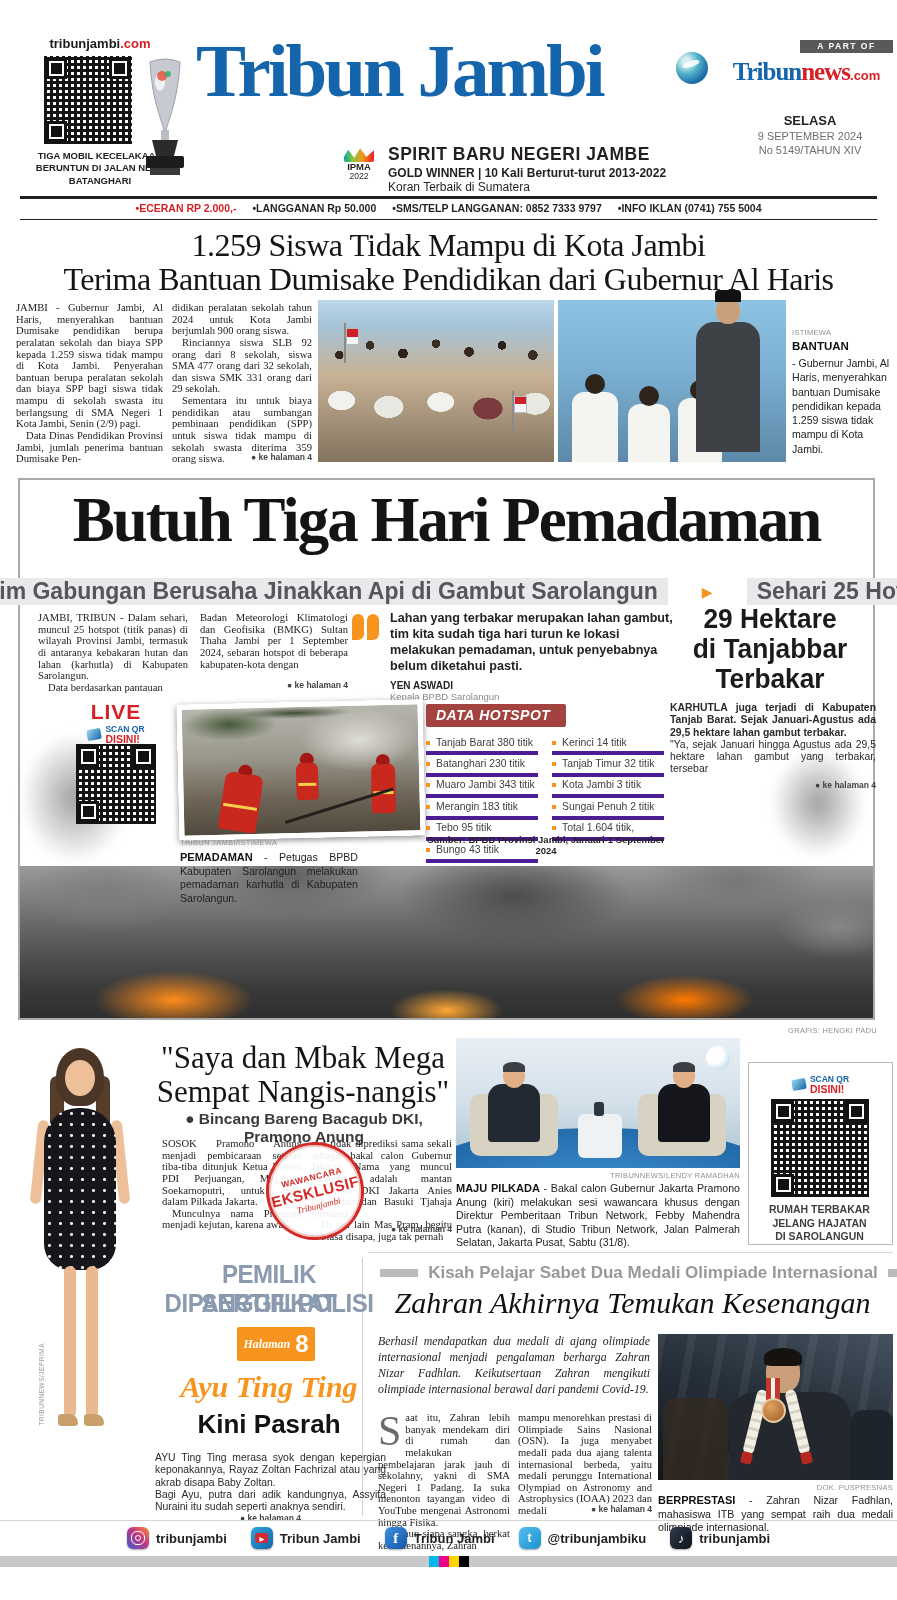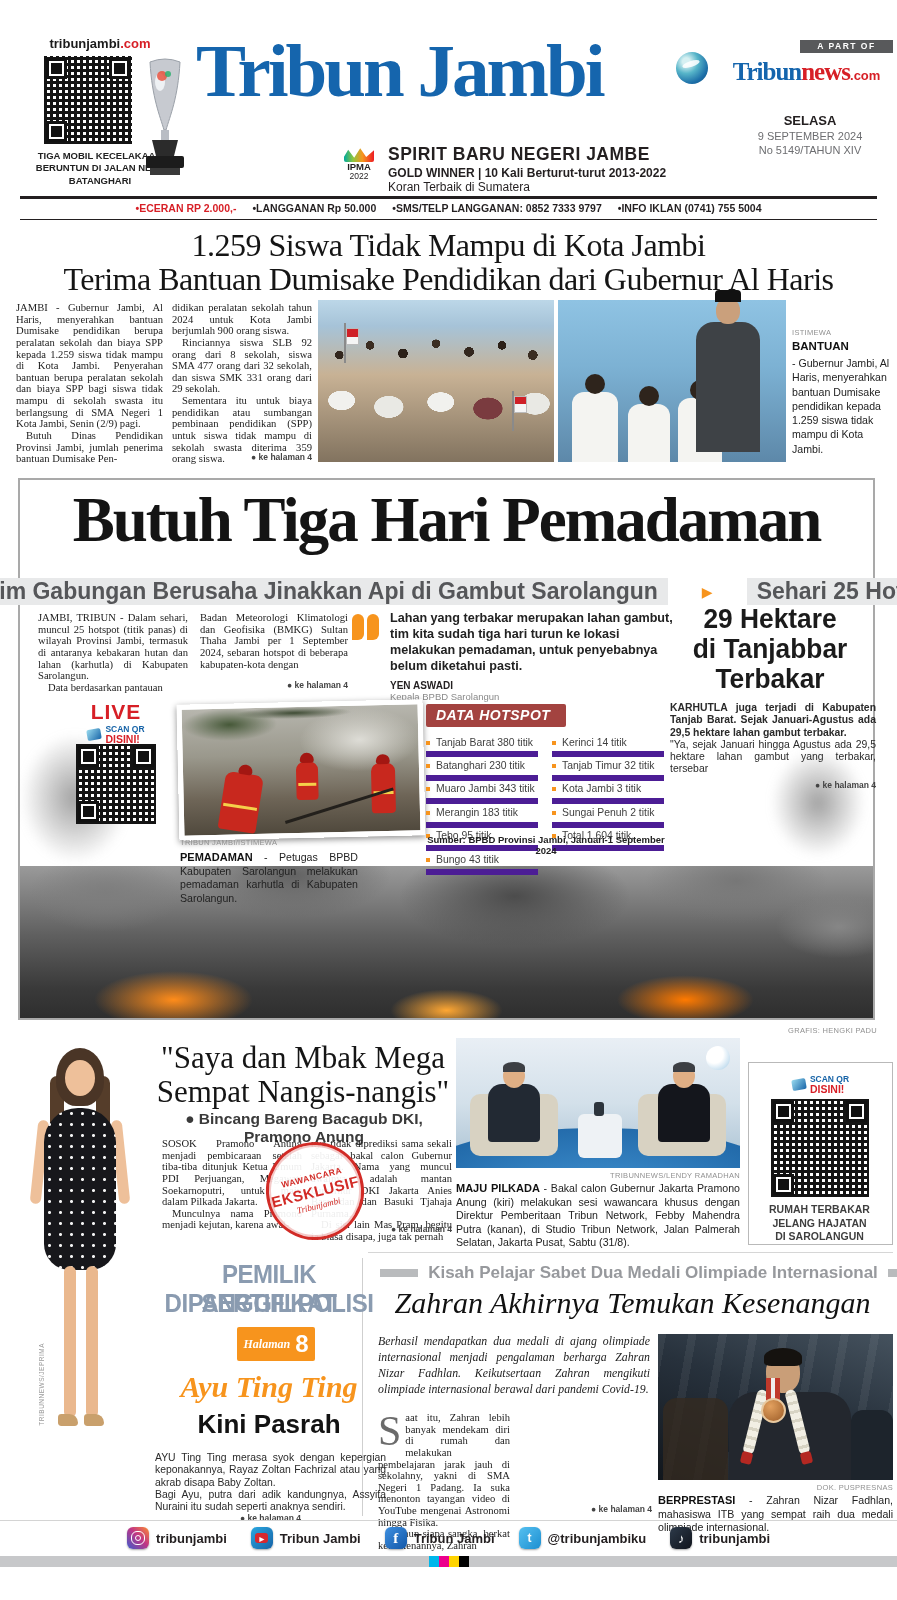--- a/index.html
+++ b/index.html
@@ -116,21 +116,21 @@
   .ff3{right:10%;bottom:14%;width:24px;height:50px}
   .f-hose{position:absolute;left:42%;bottom:20%;width:48%;height:3px;background:#23201c;transform:rotate(-16deg)}
   .mb-phcredit{left:160px;top:358px;z-index:2}
   .mb-phcap{left:160px;top:370px;width:178px;z-index:2}
   .hs-box{left:406px;top:224px;width:240px;z-index:2}
   .hs-title{display:inline-block;background:#a34340;color:#fff;font-style:italic;font-weight:800;
             font-size:14px;padding:3px 16px 4px 10px;border-radius:2px;letter-spacing:.5px}
   .hs-title .ta{font-weight:600}
   .hs-cols{display:flex;gap:14px;margin-top:7px}
   .hs-ul{list-style:none;margin:0;padding:0;width:112px}
-  .hs-ul li{display:flex;align-items:flex-start;gap:6px;padding:2.5px 0 3px;border-bottom:6px solid #4c1d95;
+  .hs-ul li{display:flex;align-items:flex-start;gap:6px;padding:2.5px 0 3px;border-bottom:4px solid #4c1d95;
             font-size:10.4px;color:#3f3f3f;line-height:1.15}
   .hs-b{flex:0 0 4px;width:4px;height:4px;margin-top:4px;background:#f7941d}
   .hs-src{left:406px;top:354px;width:240px;text-align:center;font-weight:bold;font-size:9.5px;color:#222;z-index:2}
   .smoke{left:0;right:0;bottom:0;height:152px;z-index:1;
     background:
       radial-gradient(110px 55px at 10% 18%,rgba(125,125,125,.95),transparent 70%),
       radial-gradient(140px 60px at 32% 6%,rgba(96,96,96,.95),transparent 70%),
       radial-gradient(160px 70px at 58% 20%,rgba(75,75,75,.98),transparent 72%),
       radial-gradient(130px 60px at 84% 10%,rgba(118,118,118,.95),transparent 70%),
       radial-gradient(90px 45px at 96% 40%,rgba(140,140,140,.85),transparent 70%),
@@ -339,21 +339,21 @@
     <span>•SMS/TELP LANGGANAN: 0852 7333 9797</span>
     <span>•INFO IKLAN (0741) 755 5004</span>
   </div>
   <div class="abs rule-thin"></div>
 
   <div class="abs ts-h ts-h1">1.259 Siswa Tidak Mampu di Kota Jambi</div>
   <div class="abs ts-h ts-h2">Terima Bantuan Dumisake Pendidikan dari Gubernur Al Haris</div>
 
   <div class="abs body-col ts-col1">
     <p>JAMBI - Gubernur Jambi, Al Haris, menyerahkan bantuan Dumisake pendidikan berupa peralatan sekolah dan biaya SPP kepada 1.259 siswa tidak mampu di Kota Jambi. Penyerahan bantuan berupa peralatan sekolah dan biaya SPP bagi siswa tidak mampu di sekolah swasta itu berlangsung di SMA Negeri 1 Kota Jambi, Senin (2/9) pagi.</p>
-    <p>Butuh Dinas Pendidikan Provinsi Jambi, jumlah penerima bantuan Dumisake Pen-</p>
+    <p>Data Dinas Pendidikan Provinsi Jambi, jumlah penerima bantuan Dumisake Pen-</p>
   </div>
   <div class="abs body-col ts-col2">
     <p>didikan peralatan sekolah tahun 2024 untuk Kota Jambi berjumlah 900 orang siswa.</p>
     <p>Rinciannya siswa SLB 92 orang dari 8 sekolah, siswa SMA 477 orang dari 32 sekolah, dan siswa SMK 331 orang dari 29 sekolah.</p>
     <p>Sementara itu untuk biaya pendidikan atau sumbangan pembinaan pendidikan (SPP) untuk siswa tidak mampu di sekolah swasta diterima 359 orang siswa.</p>
   </div>
   <div class="abs more rt ts-more">● ke halaman 4</div>
 
   <div class="abs photo ts-ph1">
     <div class="tsph1-bg"></div>
@@ -598,20 +598,23 @@
     <span class="kb"></span>
     <span>Kisah Pelajar Sabet Dua Medali Olimpiade Internasional</span>
     <span class="kb"></span>
   </div>
   <div class="abs z-head">Zahran Akhirnya Temukan Kesenangan</div>
   <div class="abs z-lede">Berhasil mendapatkan dua medali di ajang olimpiade internasional menjadi pengalaman berharga Zahran Nizar Fadhlan. Keikutsertaan Zahran mengikuti olimpiade internasional berawal dari pandemi Covid-19.</div>
 
   <div class="abs body-col z-col1">
     <p><span class="dcap">S</span><span>aat itu, Zahran lebih banyak mendekam diri di rumah dan melakukan pembelajaran jarak jauh di sekolahny, yakni di SMA Negeri 1 Padang. Ia suka menonton tayangan video di YouTube mengenai Astronomi hingga Fisika.</span></p>
     <p>Namun siapa sangka, berkat ketelatenannya, Zahran</p>
+  </div>
+  <div class="abs body-col z-col2">
+    <p>mampu menorehkan prestasi di Olimpiade Sains Nasional (OSN). Ia juga menyabet medali pada dua ajang talenta internasional berbeda, yaitu medali perunggu International Olympiad on Astronomy and Astrophysics (IOAA) 2023 dan medali</p>
   </div>
   <div class="abs more rt z-more">● ke halaman 4</div>
 
   <div class="abs z-photo">
     <div class="zb-fig"></div>
     <div class="zb-fig2"></div>
     <div class="z-bodyshape"></div>
     <div class="z-headshape"></div>
     <div class="z-gar z-g1"></div>
     <div class="z-gar z-g2"></div>

